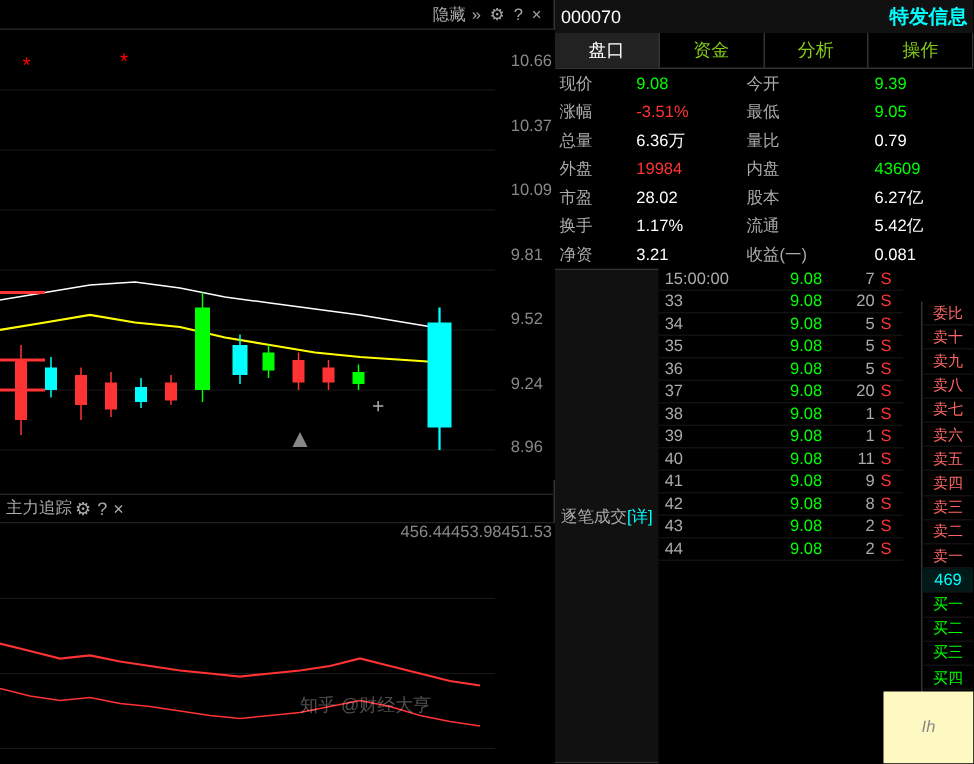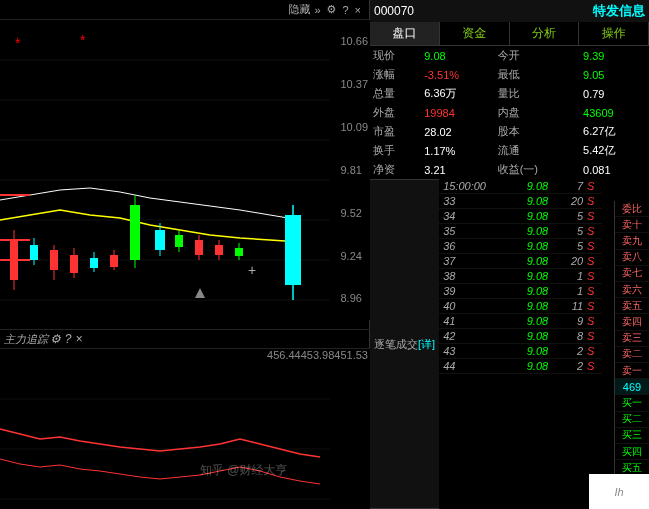--- a/index.html
+++ b/index.html
@@ -72,28 +72,27 @@
     #bottom-left {
       position: absolute;
       bottom: 0;
       left: 0;
       width: 370px;
       height: 180px;
     }
 
     #bottom-toolbar {
       display: flex;
-      align-items: flex-start;
+      align-items: flex-end;
       padding: 2px 4px;
       height: 20px;
       color: #aaa;
       font-size: 11px;
       border-top: 1px solid #222;
       border-bottom: 1px solid #222;
-      font-style: italic;
     }
 
     #mini-chart {
       width: 370px;
       height: 160px;
       background: #000;
       position: relative;
     }
 
     .mini-y-labels {
@@ -195,21 +194,20 @@
       background: #111;
       font-size: 11px;
       color: #aaa;
       border-top: 1px solid #333;
       border-bottom: 1px solid #333;
     }
 
     #trade-list {
       overflow: hidden;
       height: calc(100% - 22px);
-      font-style: italic;
     }
 
     .trade-row {
       display: flex;
       align-items: center;
       padding: 1px 4px;
       font-size: 11px;
       border-bottom: 1px solid #111;
     }
 
@@ -272,22 +270,22 @@
       z-index: 100;
       pointer-events: none;
     }
 
     
     #corner-img {
       position: absolute;
       bottom: 0;
       right: 0;
       width: 60px;
-      height: 35px;
-      background: #ffffff;
+      height: 48px;
+      background: #fef9c3;
       display: flex;
       align-items: center;
       justify-content: center;
       font-size: 11px;
       color: #888;
       font-style: italic;
     }
 
     svg.chart {
       width: 100%;

